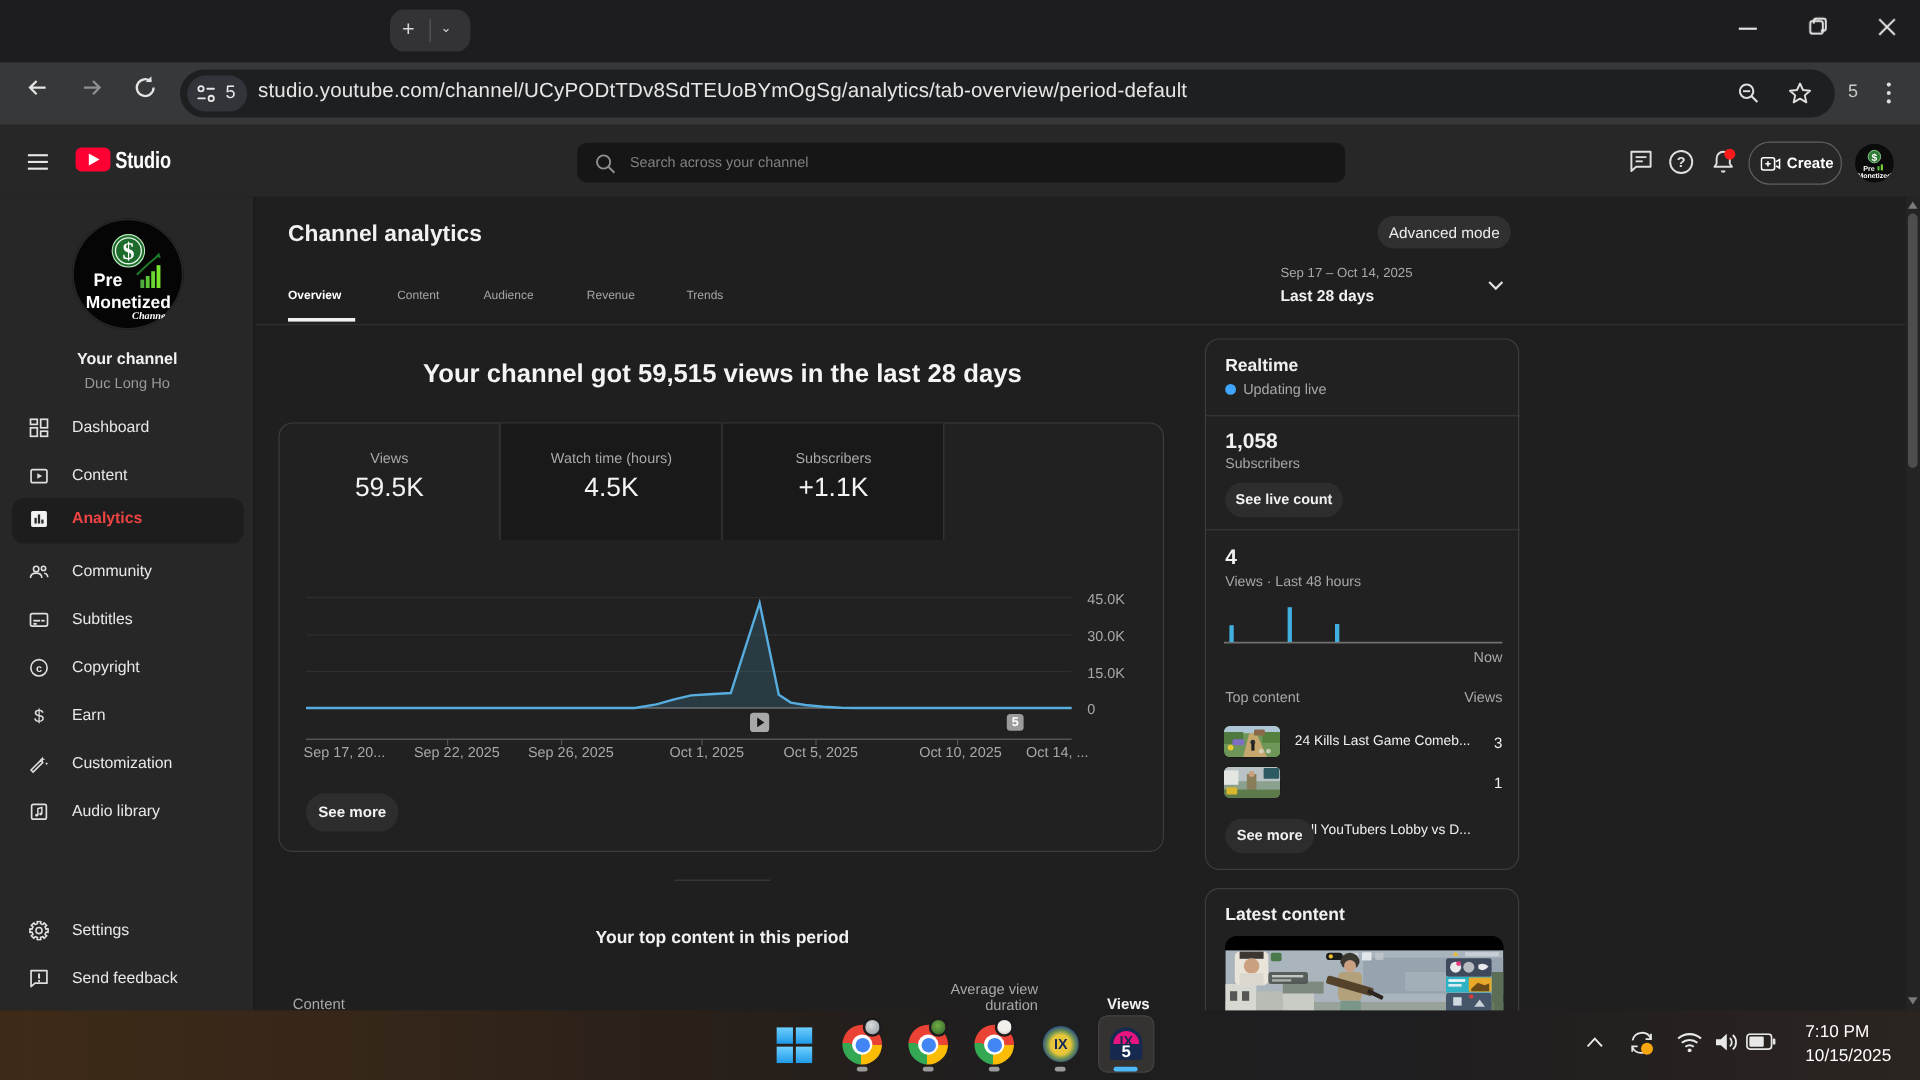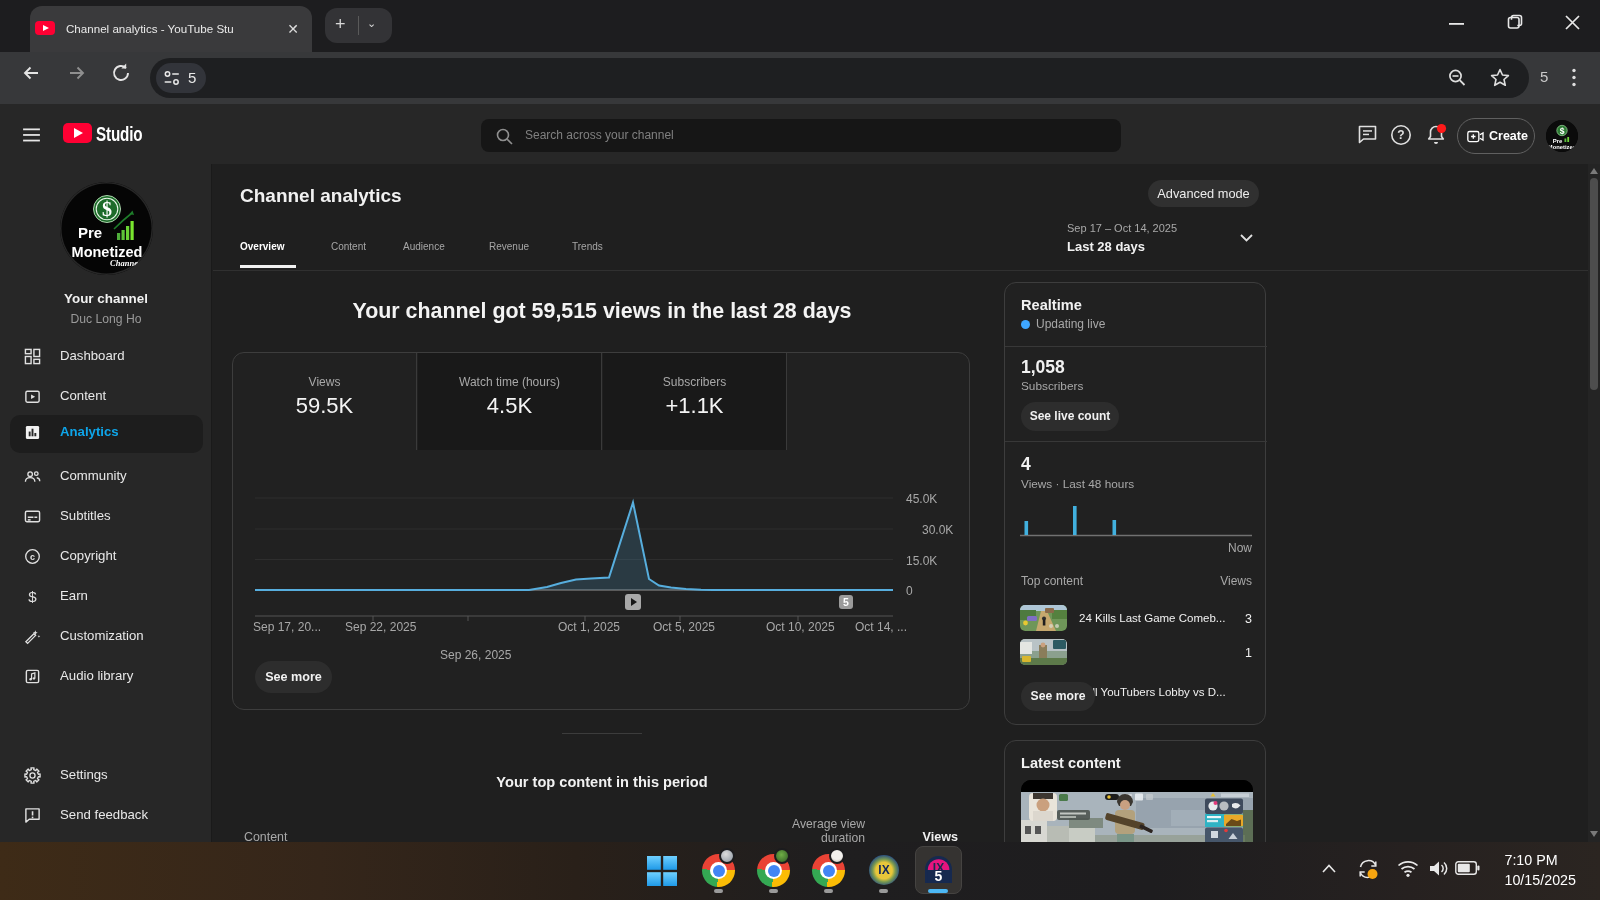--- a/index.html
+++ b/index.html
@@ -83,25 +83,20 @@
 #sthumb { position:absolute; left:1590px; top:178px; width:8px; height:212px; background:#4d4d4d; border-radius:4px; }
 
 #taskbar { position:absolute; left:0; top:842px; width:1600px; height:58px;
   background:linear-gradient(90deg,#3e2b17 0%,#35261a 20%,#292019 36%,#1f1e1f 52%,#1e1d1f 72%,#262120 88%,#2b2521 100%); }
 #clock { position:absolute; right:24px; top:850px; text-align:left; color:#fff; font-size:14.3px; line-height:20px; }
 </style>
 </head>
 <body>
 
 <div id="tabbar">
-  <div id="tab">
-    <div class="fav"></div>
-    <div class="title">Channel analytics - YouTube Stu</div>
-    <div class="x">✕</div>
-  </div>
   <div id="newtab">
       <div class="plus">+</div>
       <div class="dv"></div>
       <div class="ch">⌄</div>
     </div>
   <div id="winctl">
     <svg class="abs" style="left:1449px;top:14px;position:fixed" width="140" height="20" viewBox="0 0 140 20">
       <rect x="0" y="9" width="15" height="1.8" fill="#e8e8e8"></rect>
       <rect x="59.5" y="3.5" width="10.5" height="10.5" rx="2" fill="none" stroke="#e8e8e8" stroke-width="1.6"></rect>
       <path d="M62.5 3.5 v-2.2 a2 2 0 0 1 2-2 h6 a2 2 0 0 1 2 2 v6 a2 2 0 0 1 -2 2 h-2.2" fill="none" stroke="#e8e8e8" stroke-width="1.6" transform="translate(0,2.2)"></path>
@@ -124,20 +119,21 @@
 <div id="omni">
   <div id="chip">
     <svg style="position:absolute;left:7px;top:7px" width="18" height="16" viewBox="0 0 18 16">
       <circle cx="4.5" cy="4" r="2.2" fill="none" stroke="#e8e8e8" stroke-width="1.5"></circle>
       <rect x="9" y="3.2" width="7" height="1.6" rx="0.8" fill="#e8e8e8"></rect>
       <circle cx="13" cy="12" r="2.2" fill="none" stroke="#e8e8e8" stroke-width="1.5"></circle>
       <rect x="1.5" y="11.2" width="7" height="1.6" rx="0.8" fill="#e8e8e8"></rect>
     </svg>
     <span class="n5">5</span>
   </div>
+  <div id="url">studio.youtube.com/channel/UCyPODtTDv8SdTEUoBYmOgSg/analytics/tab-overview/period-default</div>
   <svg style="position:absolute;left:1296px;top:9px" width="22" height="22" viewBox="0 0 22 22">
     <circle cx="9.5" cy="9" r="5.6" fill="none" stroke="#dedede" stroke-width="1.7"></circle>
     <rect x="6.5" y="8.2" width="6" height="1.6" fill="#dedede"></rect>
     <path d="M13.7 13.2 L18.5 18" stroke="#dedede" stroke-width="1.8"></path>
   </svg>
   <svg style="position:absolute;left:1338px;top:8px" width="24" height="24" viewBox="0 0 24 24">
     <path d="M12 3.6 L14.5 9 L20.4 9.6 L16 13.5 L17.3 19.3 L12 16.2 L6.7 19.3 L8 13.5 L3.6 9.6 L9.5 9 Z" fill="none" stroke="#dedede" stroke-width="1.6" stroke-linejoin="round"></path>
   </svg>
 </div>
 <div style="position:absolute;left:1540px;top:68px;font-size:15px;color:#c9c9c9;">5</div>
@@ -239,21 +235,21 @@
     </svg>
   <div class="lb">Content</div>
 </div>
 <div class="mrow" style="top:413px">
   <svg class="ic" style="top:11px" viewBox="0 0 18 18">
       <rect x="2" y="2" width="14" height="14" rx="1.5" fill="#f1f1f1"></rect>
       <rect x="5" y="8" width="2" height="5" fill="#272727"></rect>
       <rect x="8" y="5" width="2" height="8" fill="#272727"></rect>
       <rect x="11" y="9.5" width="2" height="3.5" fill="#272727"></rect>
     </svg>
-  <div class="lb" style="top:11px;color:#0ea5e9;font-weight:700">Analytics</div>
+  <div class="lb" style="top:11px;color:#ef4444;font-weight:700">Analytics</div>
 </div>
 <div class="mrow" style="top:456px">
   <svg class="ic" viewBox="0 0 18 18">
       <g fill="none" stroke="#e0e0e0" stroke-width="1.4">
         <circle cx="6.5" cy="6.5" r="2.4"></circle>
         <path d="M1.5 14.5 c0-2.8 2.2-4.3 5-4.3 s5 1.5 5 4.3"></path>
         <circle cx="13" cy="6" r="1.9"></circle>
         <path d="M13.5 10.3 c2 .2 3.2 1.6 3.2 3.6"></path>
       </g>
     </svg>
@@ -360,26 +356,26 @@
   <div style="position:absolute;left:606px;top:242px;width:14px;height:14px;background:#9b9b9b;border-radius:3px;text-align:center;line-height:14px;font-size:10.5px;font-weight:700;color:#fff;">5</div>
   <svg style="position:absolute;left:0px;top:258px" width="738" height="14" viewBox="0 0 738 14">
     <line x1="22" y1="5" x2="660" y2="5" stroke="#555" stroke-width="1.2"></line>
     <line x1="140" y1="5" x2="140" y2="10" stroke="#555" stroke-width="1"></line>
     <line x1="235" y1="5" x2="235" y2="10" stroke="#555" stroke-width="1"></line>
     <line x1="352" y1="5" x2="352" y2="10" stroke="#555" stroke-width="1"></line>
     <line x1="447" y1="5" x2="447" y2="10" stroke="#555" stroke-width="1"></line>
     <line x1="565" y1="5" x2="565" y2="10" stroke="#555" stroke-width="1"></line>
   </svg>
   <div class="ylab" style="top:139px;">45.0K</div>
-  <div class="ylab" style="top:170px;margin-left:16px;">30.0K</div>
+  <div class="ylab" style="top:170px;">30.0K</div>
   <div class="ylab" style="top:200.5px;">15.0K</div>
   <div class="ylab" style="top:231px;">0</div>
   <div class="xlab" style="left:20px;">Sep 17, 20...</div>
   <div class="xlab" style="left:112px;">Sep 22, 2025</div>
-  <div class="xlab" style="left:207px;margin-top:28px;">Sep 26, 2025</div>
+  <div class="xlab" style="left:207px;">Sep 26, 2025</div>
   <div class="xlab" style="left:325px;">Oct 1, 2025</div>
   <div class="xlab" style="left:420px;">Oct 5, 2025</div>
   <div class="xlab" style="left:533px;">Oct 10, 2025</div>
   <div class="xlab" style="left:622px;">Oct 14, ...</div>
   <div id="seemore1">See more</div>
 </div>
 <div id="minidiv"></div>
 <div id="topcontent">Your top content in this period</div>
 <div style="position:absolute;left:244px;top:830px;font-size:12.4px;color:#a8a8a8;">Content</div>
 <div style="position:absolute;left:745px;top:817px;width:120px;text-align:right;font-size:12.2px;color:#a8a8a8;line-height:14px;">Average view<br>duration</div>

